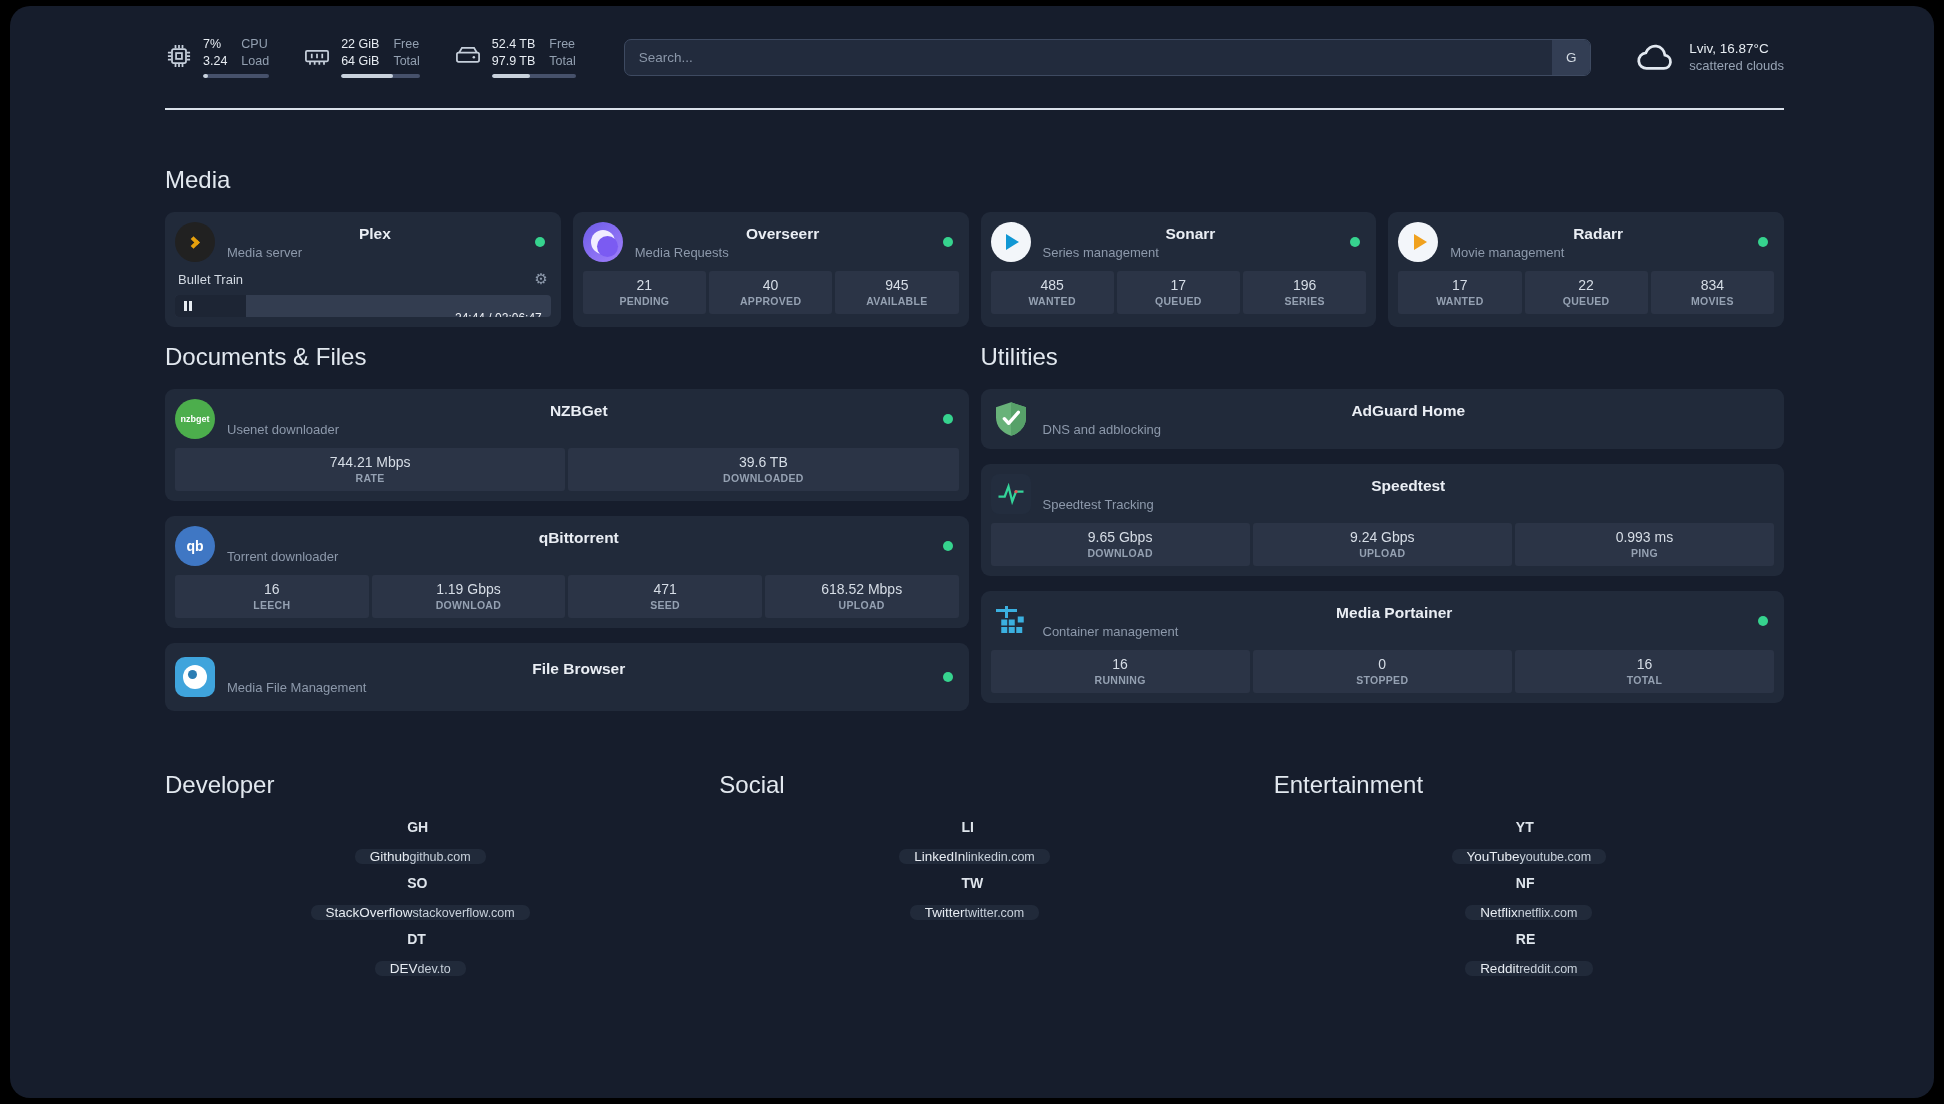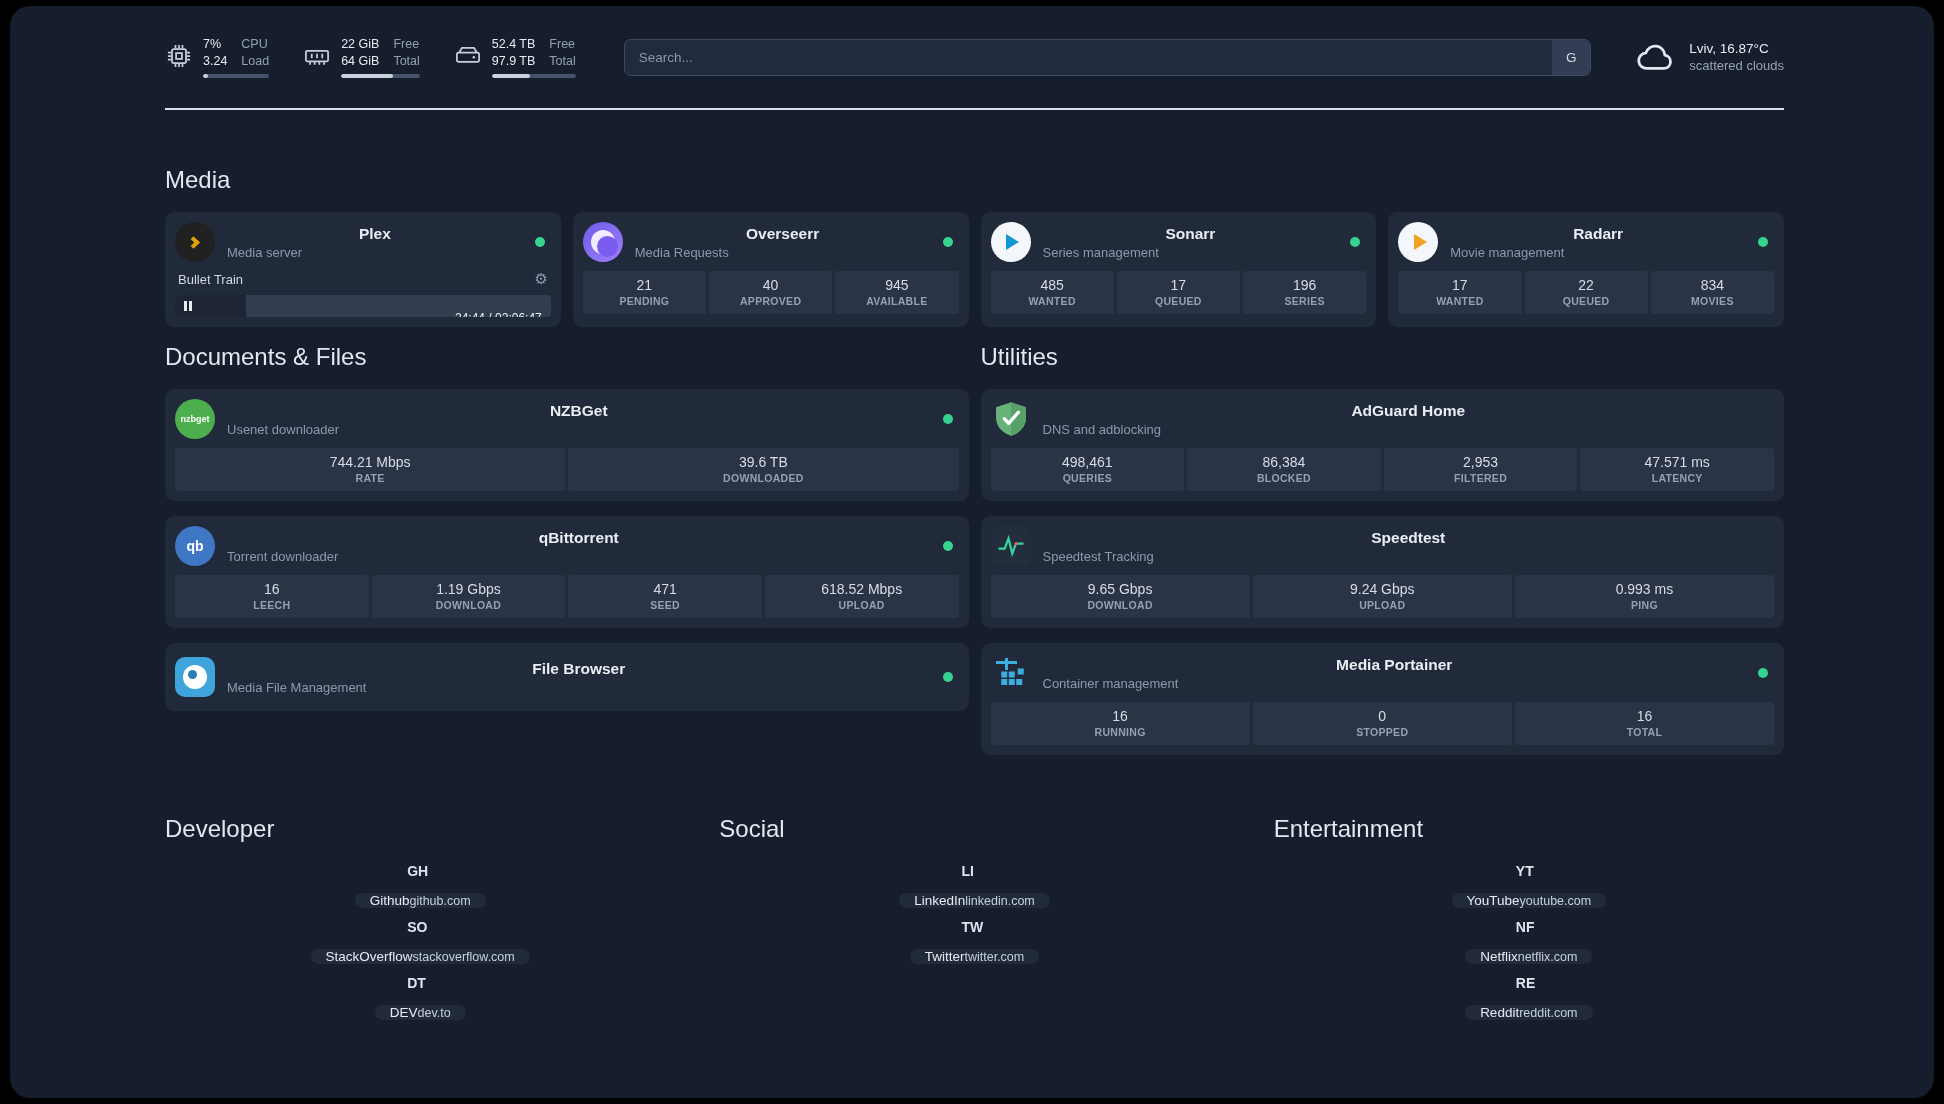--- a/index.html
+++ b/index.html
@@ -367,38 +367,20 @@
                 <path d="M12 2l9 3v6c0 5.5-3.8 9.5-9 11-5.2-1.5-9-5.5-9-11V5z" fill="#68b279"></path>
                 <path d="M12 2l9 3v6c0 5.5-3.8 9.5-9 11z" fill="#57a169"></path>
                 <path d="M8 11.8l2.6 2.8L16.4 8" stroke="#fff" stroke-width="2" fill="none" stroke-linecap="round" stroke-linejoin="round"></path>
               </svg>
             </span>
             <div class="titles">
               <div class="svc-name">AdGuard Home</div>
               <div class="svc-sub">DNS and adblocking</div>
             </div>
           </div>
-          <div class="stats">
-            <div class="stat">
-              <div class="stat-val">498,461</div>
-              <div class="stat-lab">QUERIES</div>
-            </div>
-            <div class="stat">
-              <div class="stat-val">86,384</div>
-              <div class="stat-lab">BLOCKED</div>
-            </div>
-            <div class="stat">
-              <div class="stat-val">2,953</div>
-              <div class="stat-lab">FILTERED</div>
-            </div>
-            <div class="stat">
-              <div class="stat-val">47.571 ms</div>
-              <div class="stat-lab">LATENCY</div>
-            </div>
-          </div>
         </div>
 
         <div class="card">
           <div class="card-head">
             <span class="icon icon-sq icon-st">
               <svg width="30" height="30" viewBox="0 0 24 24" fill="none">
                 <polyline points="2,14 7,14 10,6 13,18 16,10 22,10" stroke="#34d399" stroke-width="1.8"></polyline>
                 <circle cx="16" cy="10" r="1.3" fill="#e25555"></circle>
               </svg>
             </span>

